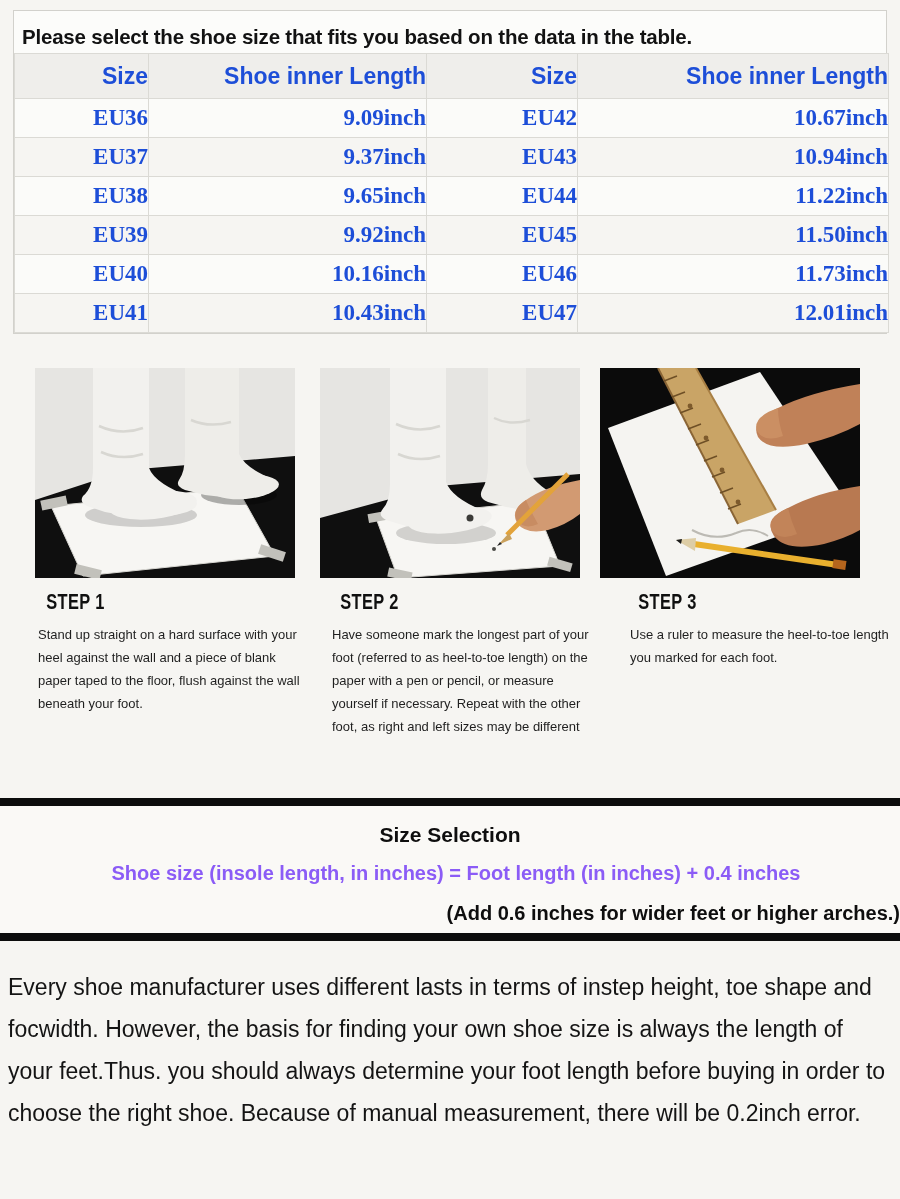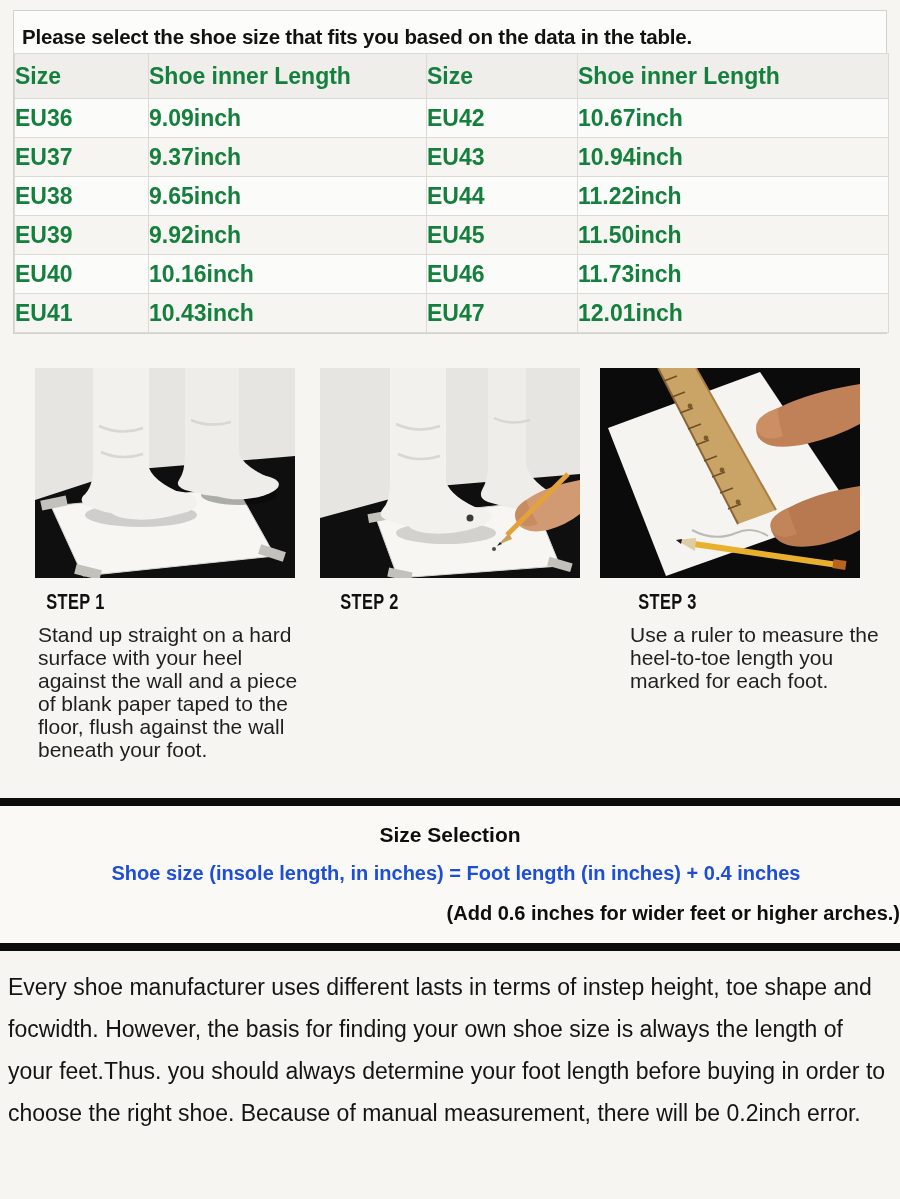--- a/index.html
+++ b/index.html
@@ -15,55 +15,55 @@
   .table-box{
     position:absolute;left:13px;top:10px;width:874px;
     background:#fcfcfa;border:1px solid #d2d1cc;box-sizing:border-box;
   }
   .main-title{
     font-size:20.5px;font-weight:700;letter-spacing:-0.2px;color:#121212;
     padding:14px 6px 4px 8px;white-space:nowrap;overflow:hidden;
   }
   table.size-table{width:100%;border-collapse:collapse;table-layout:fixed;}
   table.size-table th,table.size-table td{
-    border:1px solid #dbdad5;text-align:left;vertical-align:middle;
-    font-size:23px;font-weight:700;color:#15803d;padding:0;
+    border:1px solid #dbdad5;text-align:right;vertical-align:middle;
+    font-size:23px;font-weight:700;color:#1d4ed8;padding:0;
     overflow:hidden;white-space:nowrap;
   }
   table.size-table thead th{height:44px;background:#efeeeb;}
-  table.size-table tbody td{height:38px;}
+  table.size-table tbody td{height:38px;font-family:Liberation Serif, serif;}
   table.size-table tbody tr:nth-child(even) td{background:#f6f5f2;}
   table.size-table tbody tr:nth-child(odd) td{background:#fbfbf9;}
   col.c-size1{width:134px;} col.c-len1{width:278px;}
   col.c-size2{width:151px;} col.c-len2{width:311px;}
 
   
   .photo{position:absolute;top:368px;width:260px;height:210px;display:block;}
   .photo-1{left:35px;} .photo-2{left:320px;} .photo-3{left:600px;}
 
   
   .step{position:absolute;top:590px;}
   .step-1{left:38px;width:268px;}
   .step-2{left:332px;width:268px;}
   .step-3{left:630px;width:272px;}
   .step-label{
     text-align:left;font-size:21px;font-weight:700;color:#101010;
     margin:0 0 9px 0;
   }
   .step-label .condensed{display:inline-block;transform:scaleX(.78) scaleY(1.06);transform-origin:50% 50%;letter-spacing:.5px;}
   .step-desc{
-    font-size:21px;line-height:23px;color:#1f1f1f;margin:0;text-align:left;
+    font-size:13px;line-height:23px;color:#1f1f1f;margin:0;text-align:left;
   }
 
   
   .size-selection{position:absolute;left:0;top:798px;width:900px;}
   .bar{height:8px;background:#0c0c0c;}
-  .size-selection .inner{background:#faf9f6;padding:17px 0 18px 0;}
+  .size-selection .inner{background:#faf9f6;padding:17px 0 8px 0;}
   .ss-title{text-align:center;font-size:21px;font-weight:700;color:#0e0e0e;margin:0 0 15px 0;}
-  .ss-formula{text-align:center;font-size:20px;font-weight:700;color:#1d4ed8;margin:0 0 17px 12px;white-space:nowrap;}
+  .ss-formula{text-align:center;font-size:20px;font-weight:700;color:#8b5cf6;margin:0 0 17px 12px;white-space:nowrap;}
   .ss-note{text-align:right;font-size:20px;font-weight:700;color:#0e0e0e;margin:0;}
 
   
   .footer-note{
     position:absolute;left:8px;top:966px;width:884px;
     font-size:23px;line-height:42px;text-align:left;color:#141414;
   }
 </style>
 </head>
 <body>
@@ -203,20 +203,21 @@
     <polygon points="82,171 76,172 81,176" fill="#1c1c1c"></polygon>
     <rect x="233" y="192" width="13" height="9" fill="#b5651d" transform="rotate(8 239 196)"></rect>
   </svg>
 
   <div class="step step-1">
     <h3 class="step-label"><span class="condensed">STEP 1</span></h3>
     <p class="step-desc">Stand up straight on a hard surface with your heel against the wall and a piece of blank paper taped to the floor, flush against the wall beneath your foot.</p>
   </div>
   <div class="step step-2">
     <h3 class="step-label"><span class="condensed">STEP 2</span></h3>
+    <p class="step-desc">Have someone mark the longest part of your foot (referred to as heel-to-toe length) on the paper with a pen or pencil, or measure yourself if necessary. Repeat with the other foot, as right and left sizes may be different</p>
   </div>
   <div class="step step-3">
     <h3 class="step-label"><span class="condensed">STEP 3</span></h3>
     <p class="step-desc">Use a ruler to measure the heel-to-toe length you marked for each foot.</p>
   </div>
 
   <div class="size-selection">
     <div class="bar"></div>
     <div class="inner">
       <div class="ss-title">Size Selection</div>

